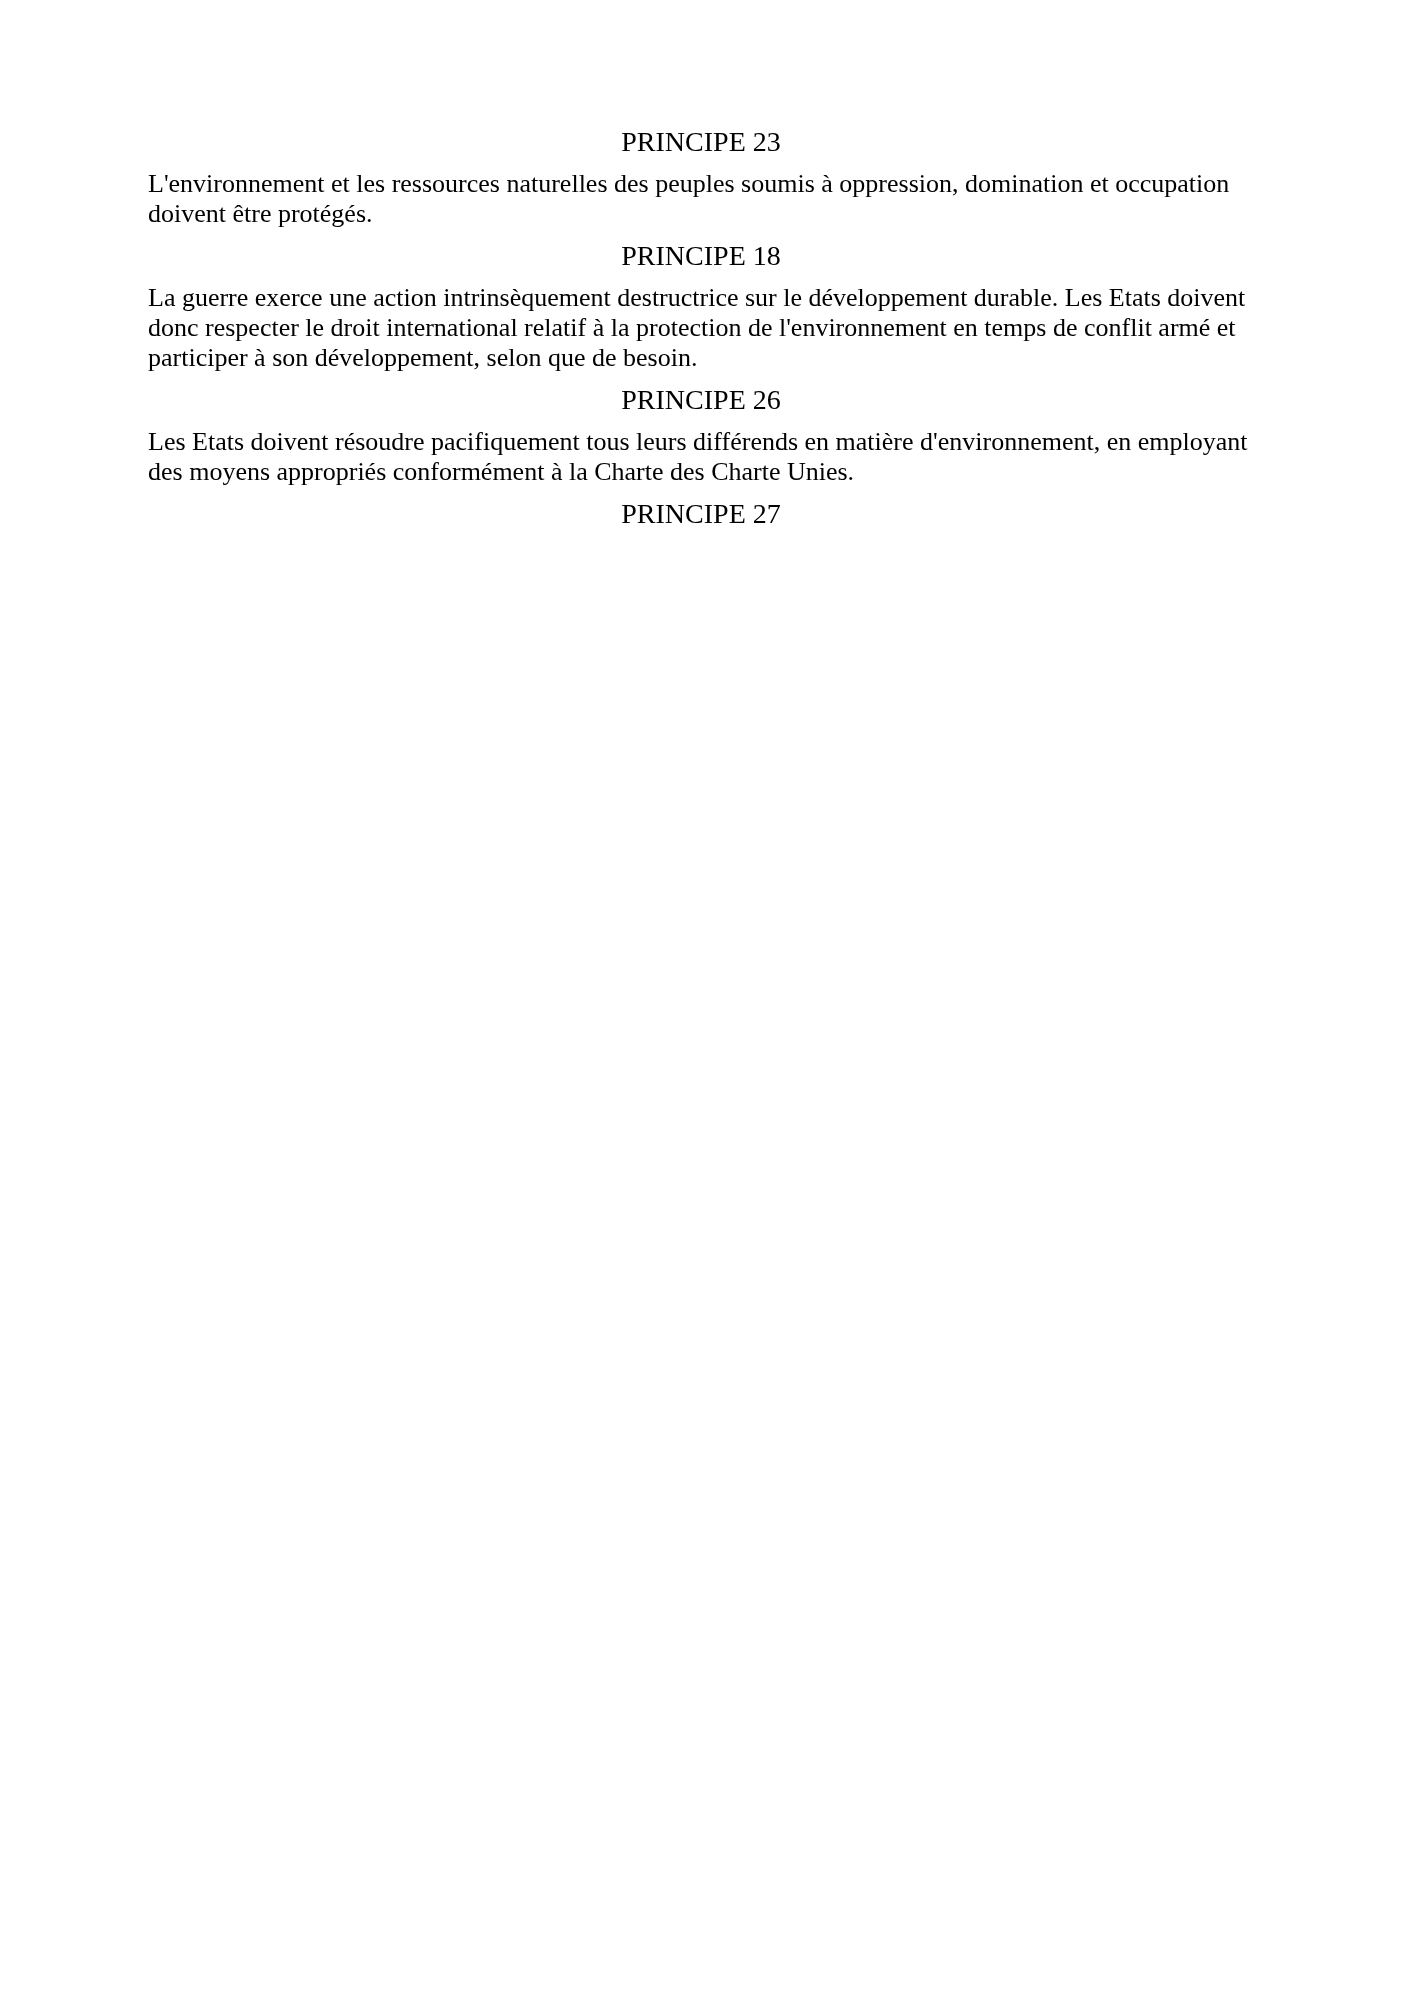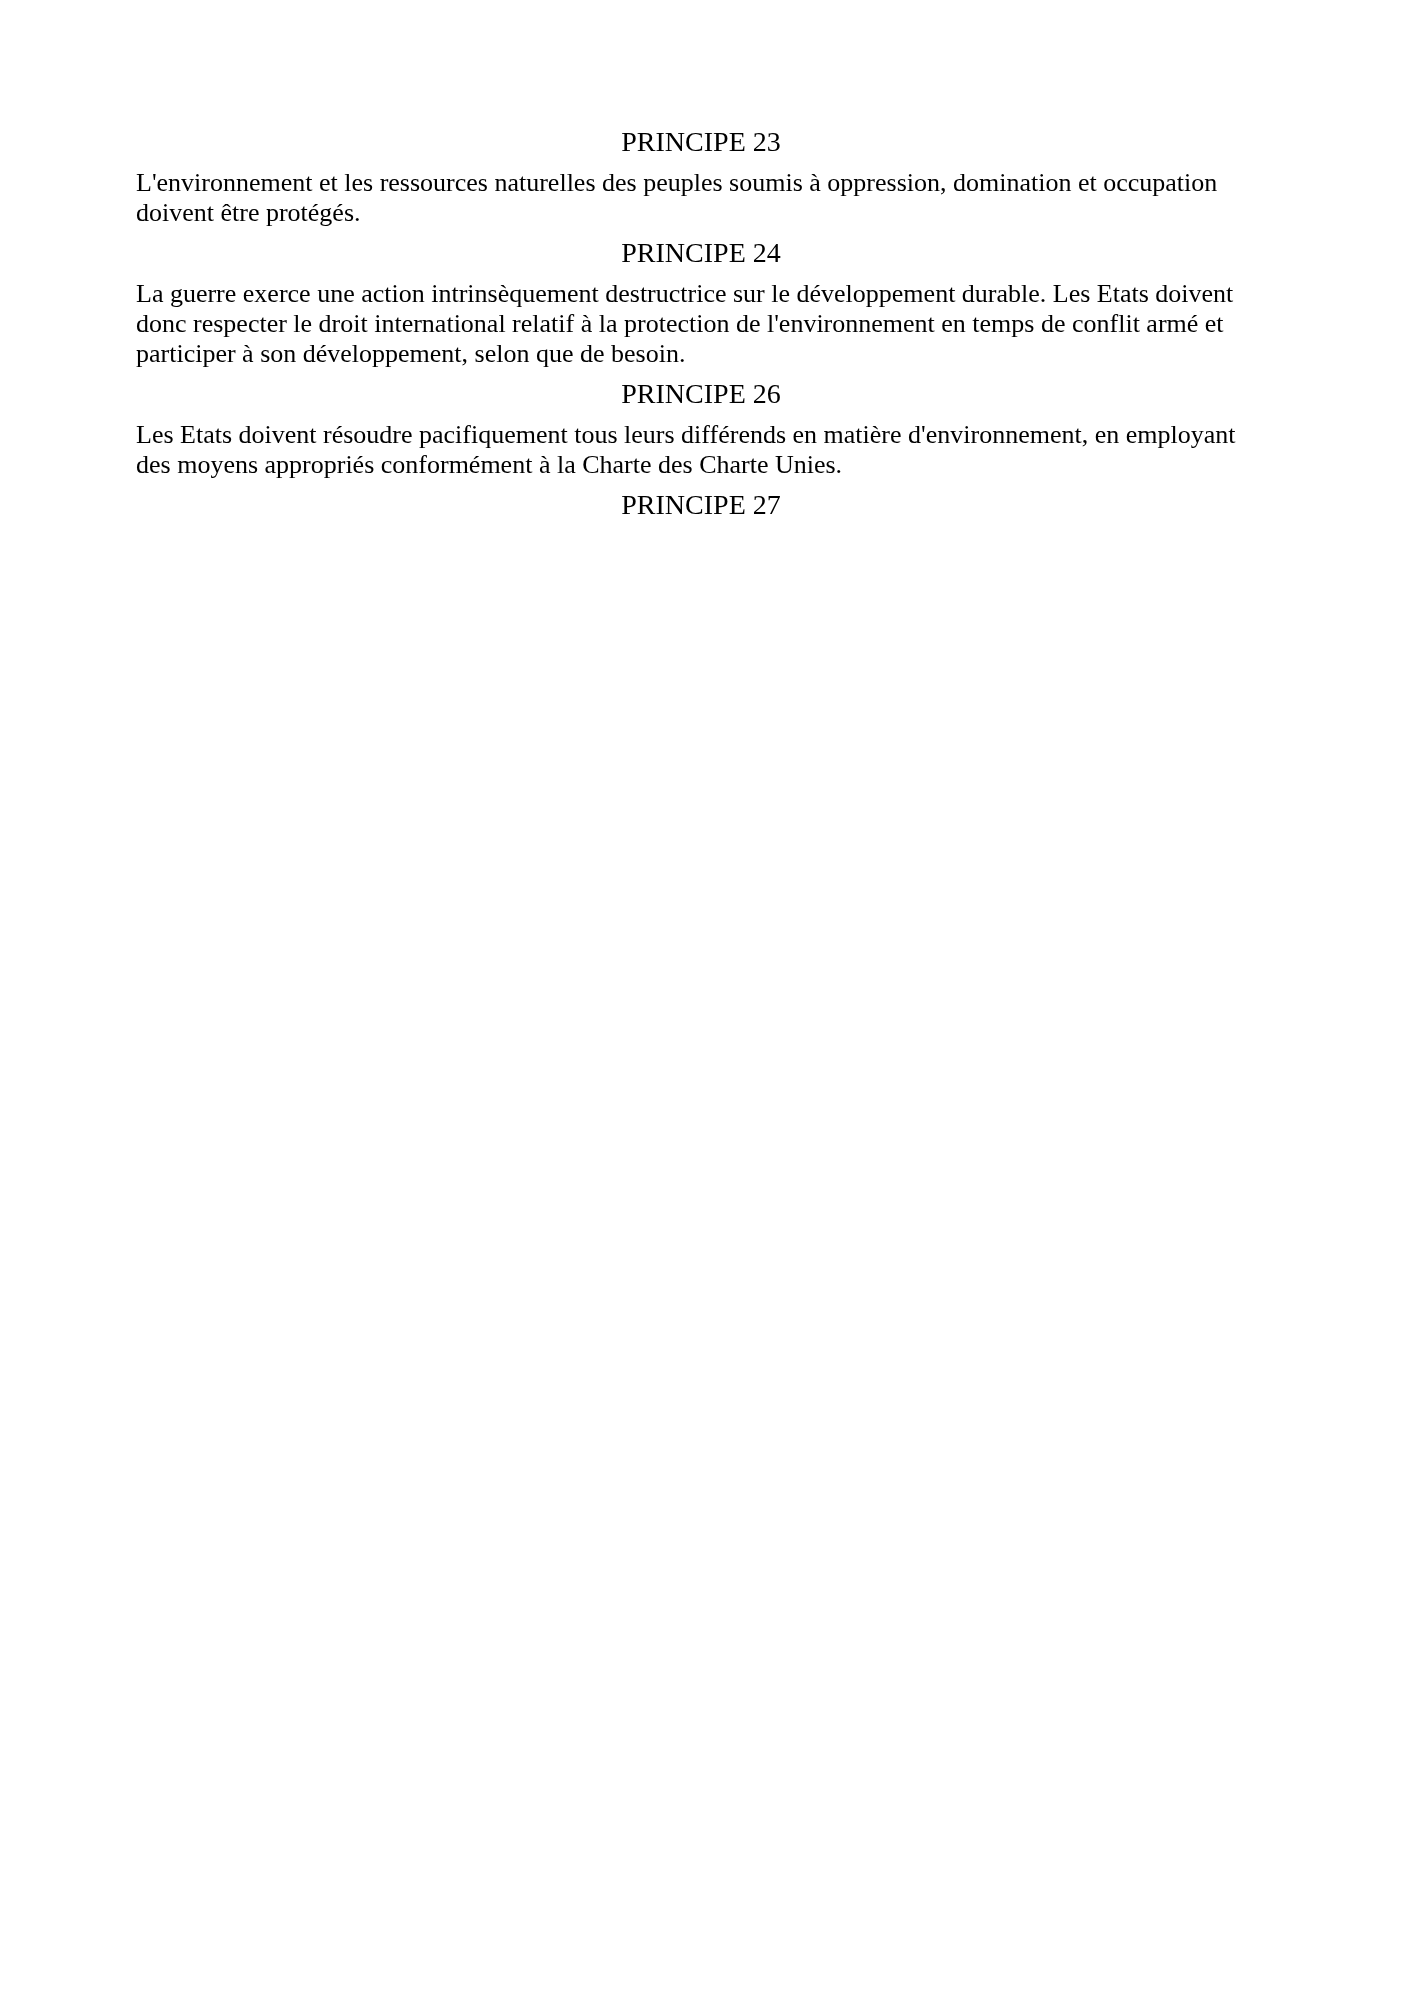--- a/index.html
+++ b/index.html
@@ -28,33 +28,33 @@
     font-size: 28px;
     font-weight: normal;
     line-height: 30px;
     text-align: center;
     margin: 10px 0 11px 0;
   }
   p.principle-body {
     font-size: 26px;
     line-height: 30px;
     text-align: left;
-    margin: 0;
+    margin: 12px;
   }
 </style>
 </head>
 <body>
 
 <div class="page">
   <div class="content">
 
     <h2 class="principle-heading">PRINCIPE 23</h2>
     <p class="principle-body">L'environnement et les ressources naturelles des peuples soumis à oppression, domination et occupation doivent être protégés.</p>
 
-    <h2 class="principle-heading">PRINCIPE 24</h2>
+    <h2 class="principle-heading">PRINCIPE 18</h2>
     <p class="principle-body">La guerre exerce une action intrinsèquement destructrice sur le développement durable. Les Etats doivent donc respecter le droit international relatif à la protection de l'environnement en temps de conflit armé et participer à son développement, selon que de besoin.</p>
 
 
     <h2 class="principle-heading">PRINCIPE 26</h2>
     <p class="principle-body">Les Etats doivent résoudre pacifiquement tous leurs différends en matière d'environnement, en employant des moyens appropriés conformément à la Charte des Charte Unies.</p>
 
     <h2 class="principle-heading">PRINCIPE 27</h2>
 
   </div>
 </div>

